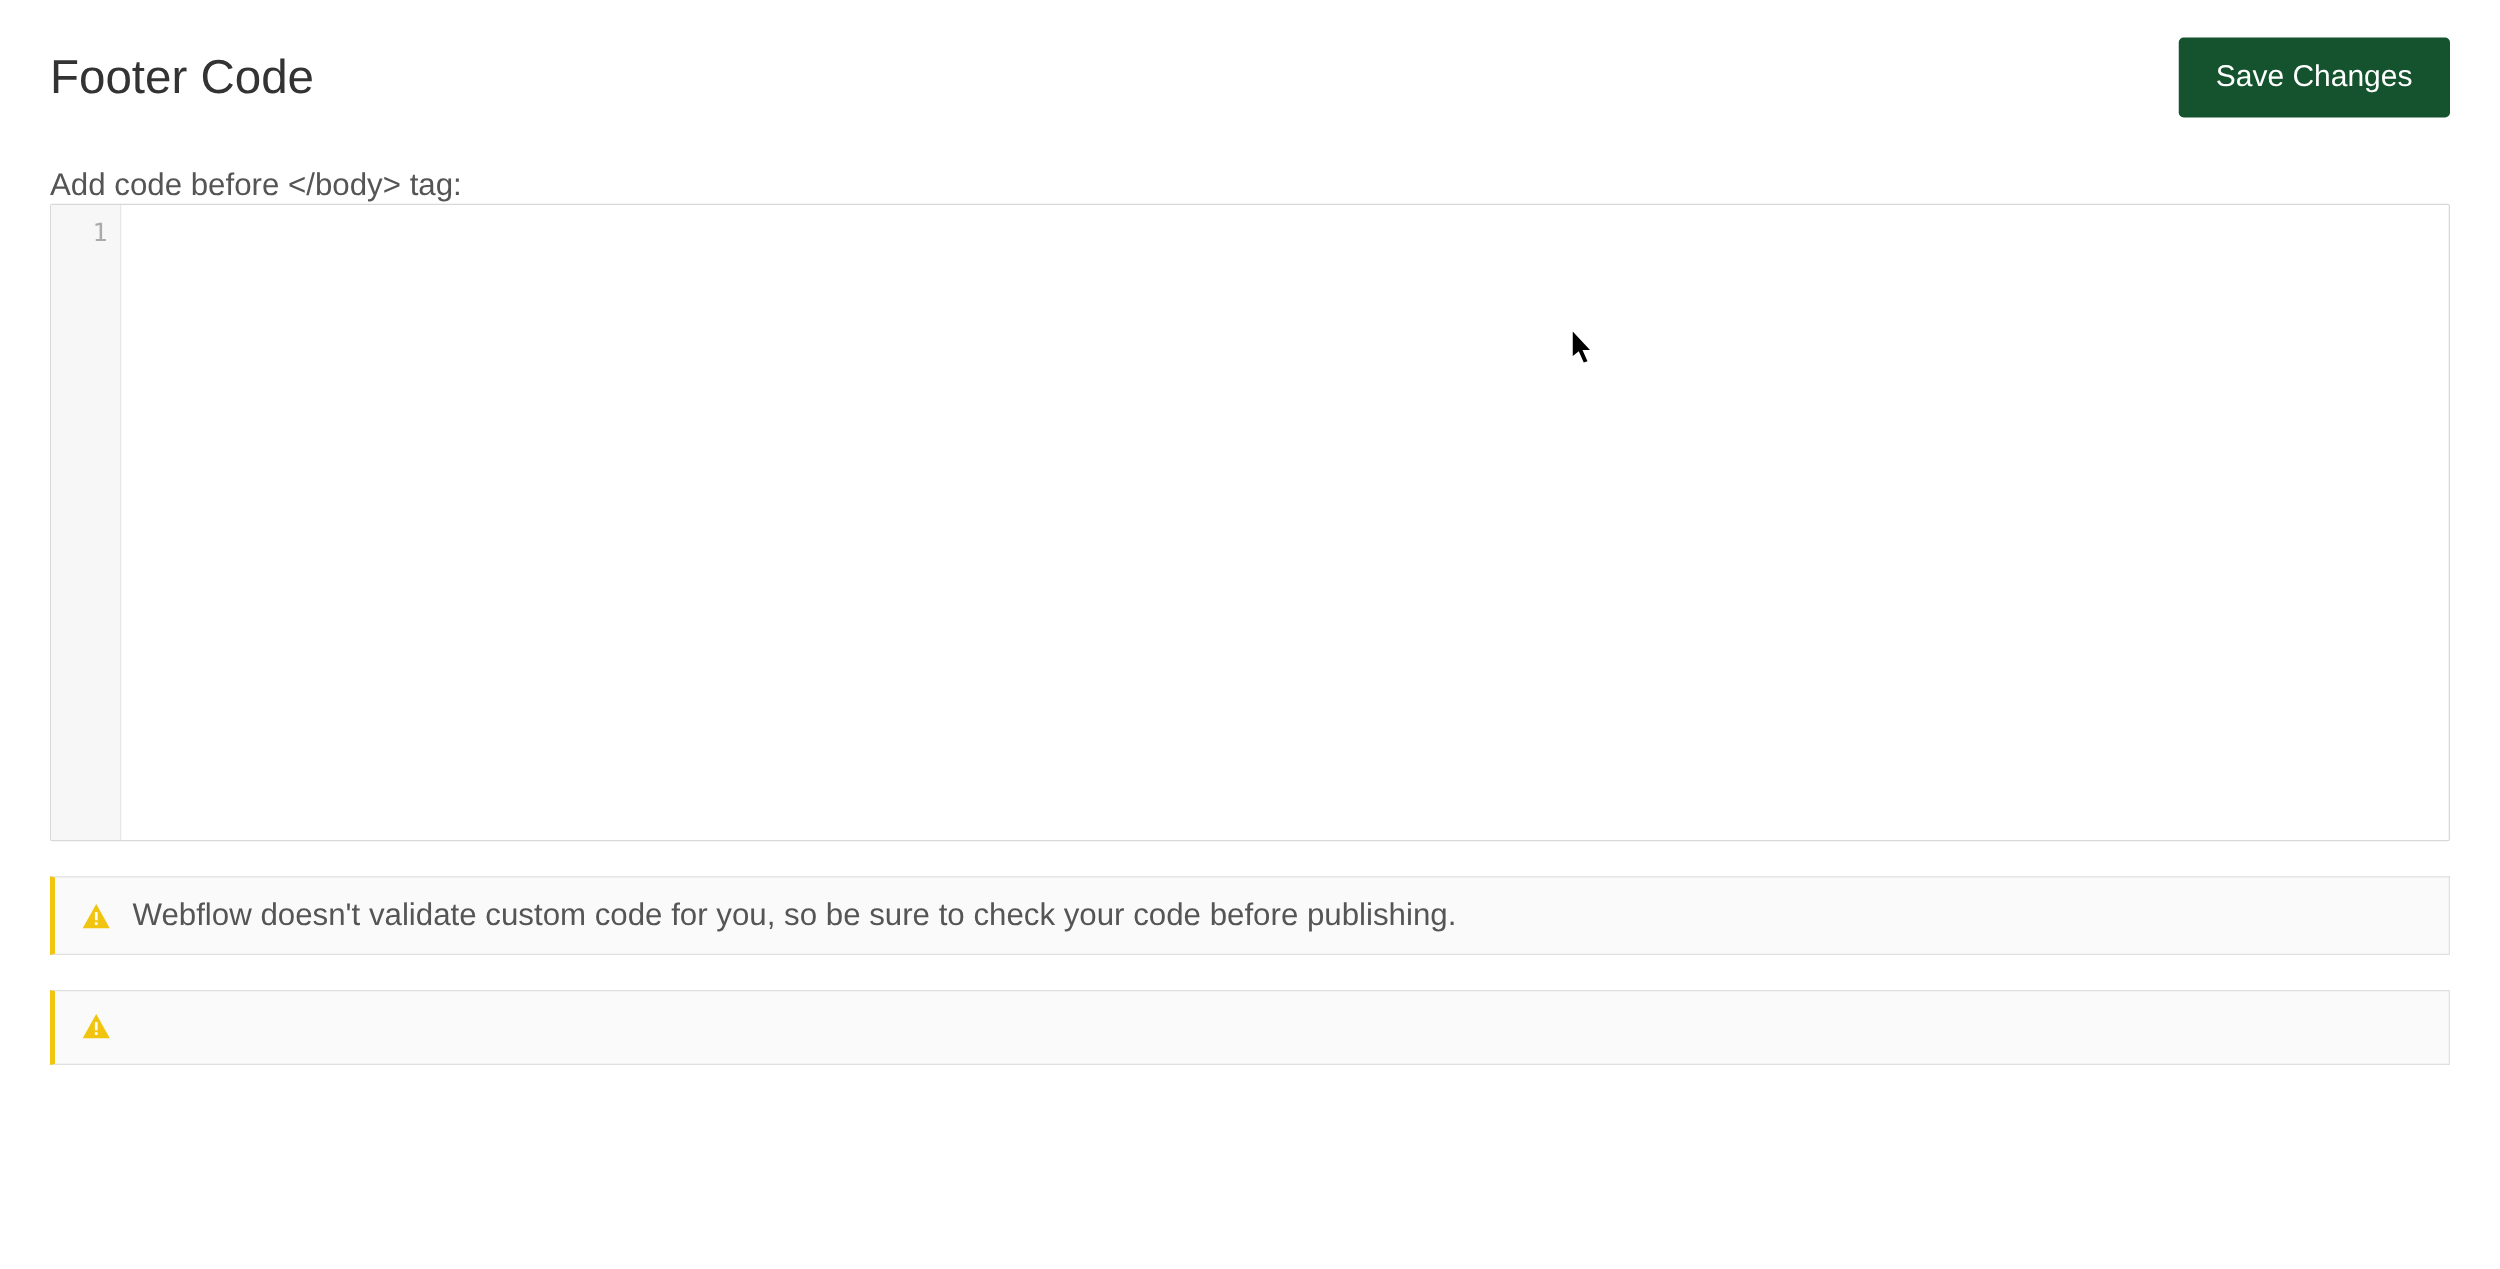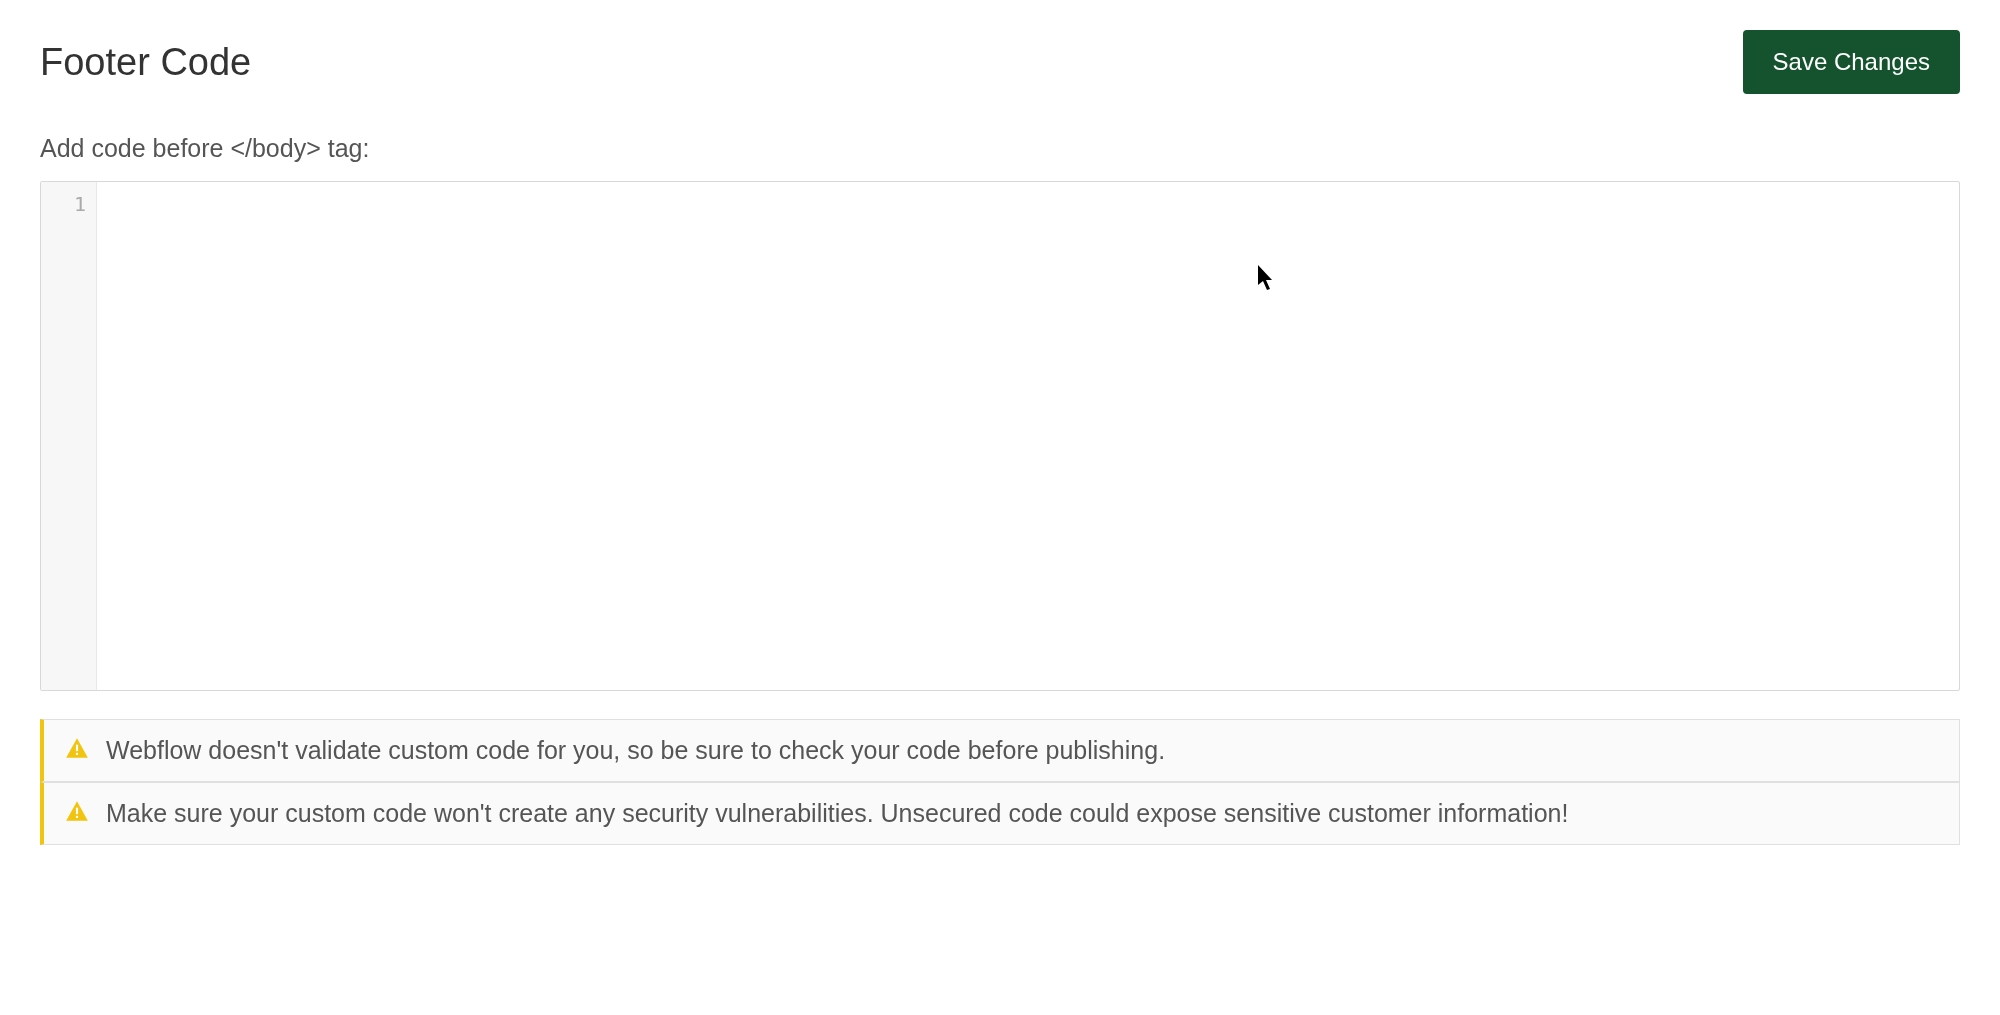--- a/index.html
+++ b/index.html
@@ -32,21 +32,20 @@
       border: none;
       padding: 18px 30px;
       font-size: 24px;
       border-radius: 4px;
       cursor: pointer;
       font-family: inherit;
     }
     .field-label {
       font-size: 25px;
       color: #555555;
-      margin-bottom: 18px;
     }
     .code-editor {
       border: 1px solid #d8d8d8;
       border-radius: 2px;
       display: flex;
       height: 510px;
       margin-bottom: 28px;
       background: #ffffff;
     }
     .gutter {
@@ -70,22 +69,23 @@
       border: none;
       resize: none;
       background: transparent;
     }
     .alert {
       border: 1px solid #e0e0e0;
       border-left: 4px solid #f1c40f;
       background: #fafafa;
       padding: 16px 20px;
       display: flex;
-      align-items: flex-start;
+      align-items: flex-end;
       gap: 16px;
+      margin-bottom: 28px;
     }
     .alert-text {
       font-size: 25px;
       color: #555555;
     }
     .warning-triangle {
       width: 26px;
       height: 26px;
       flex-shrink: 0;
     }
@@ -123,18 +123,17 @@
   </svg>
   <span class="alert-text">Webflow doesn't validate custom code for you, so be sure to check your code before publishing.</span>
 </div>
 
 <div class="alert">
   <svg class="warning-triangle" viewBox="0 0 24 24">
     <path d="M12 2 L22 20 L2 20 Z" fill="#f1c40f"></path>
     <rect x="11" y="8" width="2" height="6" fill="#ffffff"></rect>
     <rect x="11" y="15.5" width="2" height="2" fill="#ffffff"></rect>
   </svg>
-  <span class="alert-text">Make sure your custom code won't create any security vulnerabilities. Unsecured code could expose sensitive customer information!</span>
 </div>
 
 <svg class="cursor-arrow" viewBox="0 0 18 26">
   <path d="M0 0 L0 20 L5 16 L9 25 L12 24 L8 15 L14 15 Z" fill="#000000"></path>
 </svg>
 
 </body></html>

